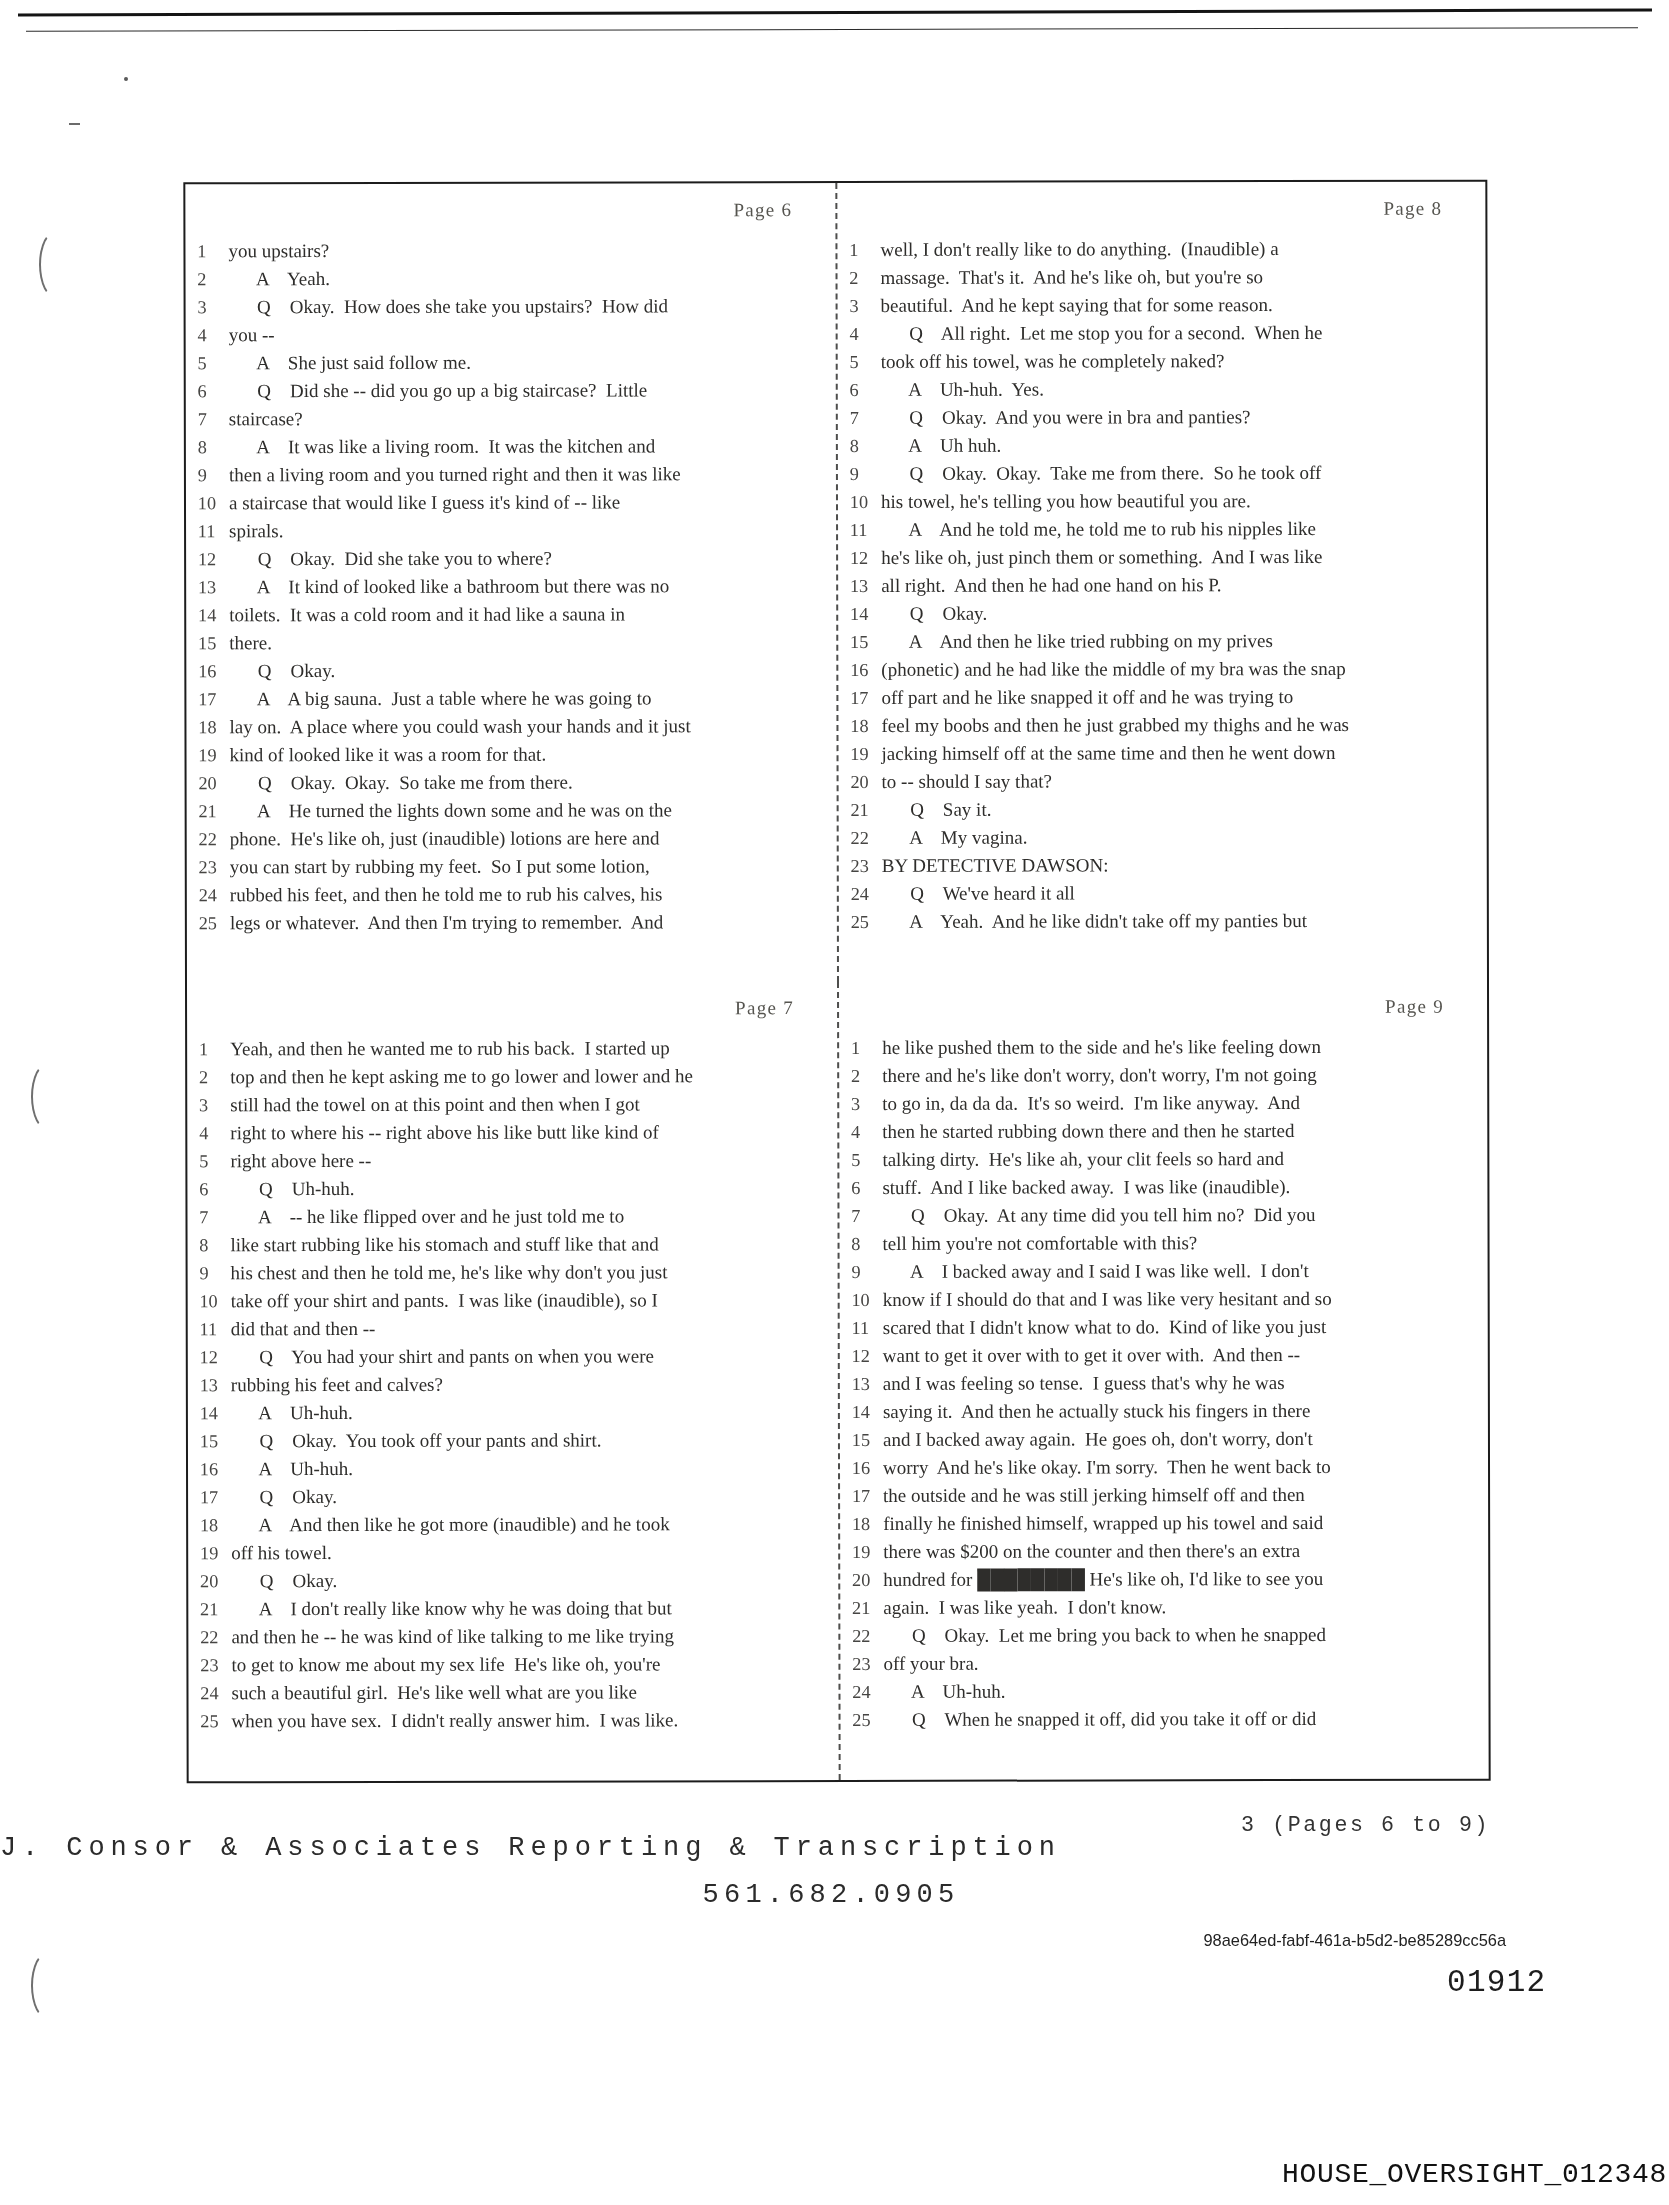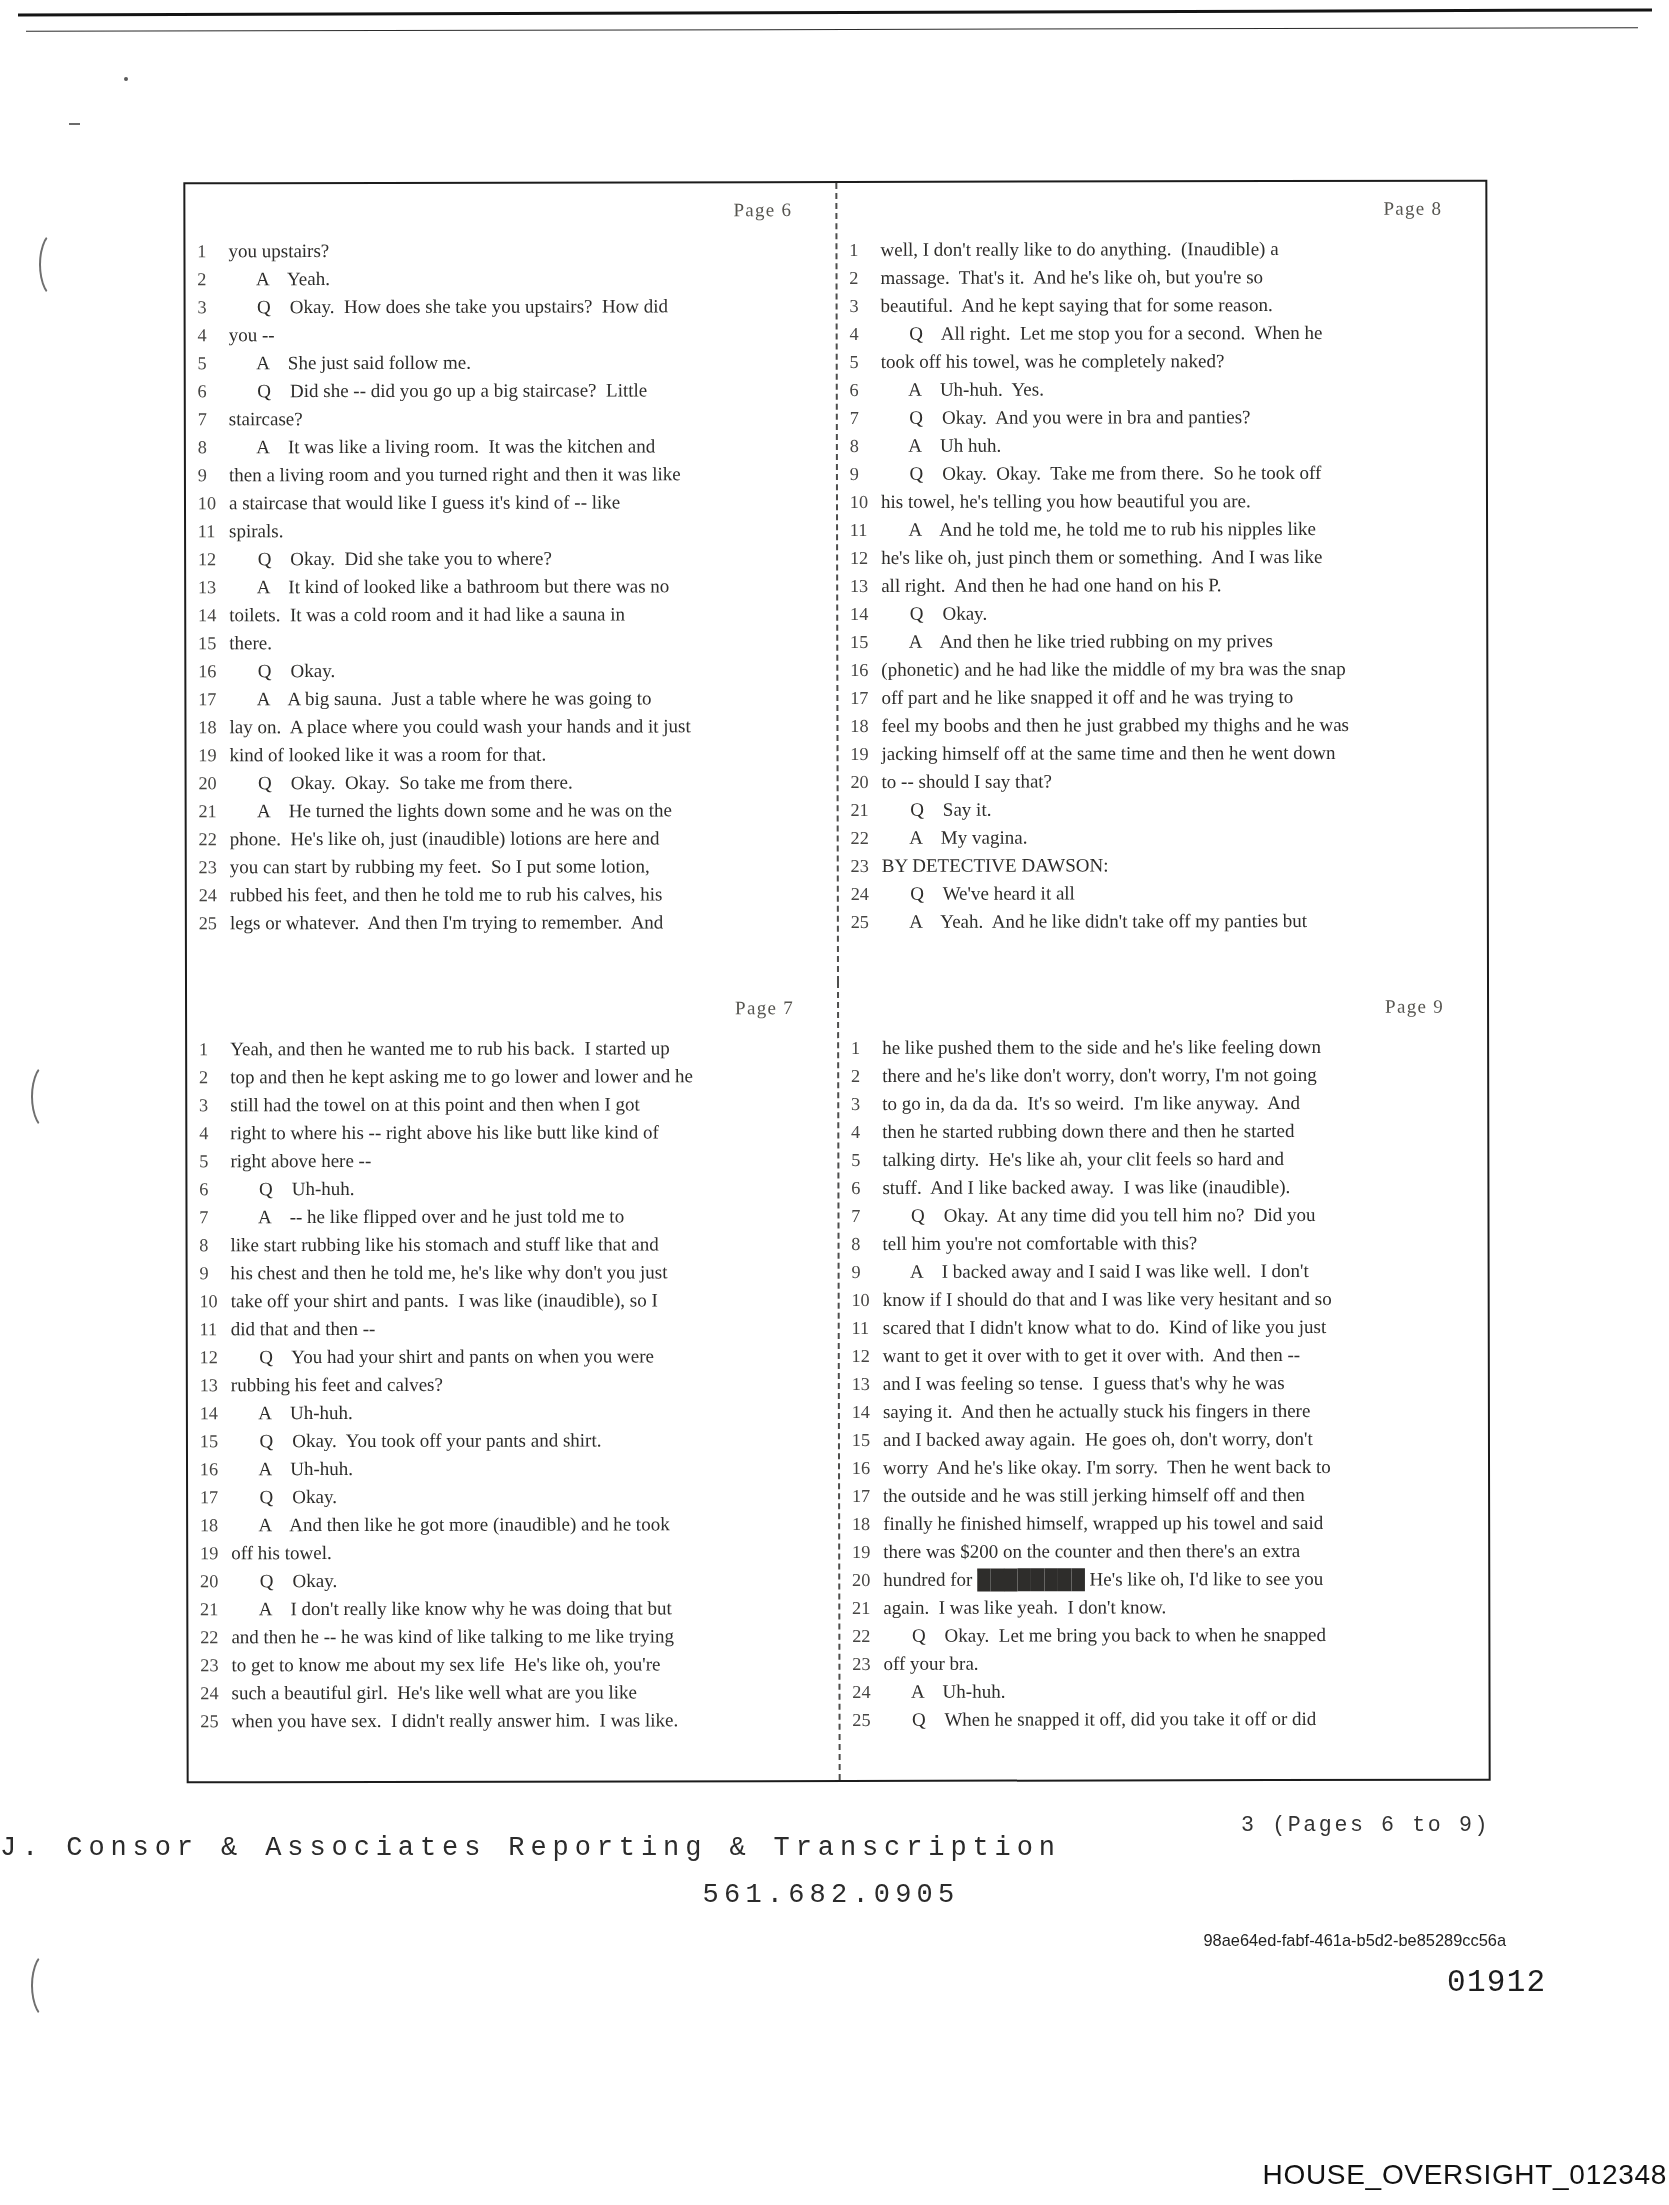--- a/index.html
+++ b/index.html
@@ -66,21 +66,21 @@
     font-family: "Liberation Sans", sans-serif; font-weight: normal;
     font-size: 16.4px; color: #222;
   }
   .footer-stamp {
     position: absolute; top: 1965px; left: 1447px;
     font-family: Liberation Mono, monospace;
     font-size: 31px; color: #1d1d1d; letter-spacing: 1.3px;
   }
   .footer-bates {
     position: absolute; top: 2159px; left: 0; width: 1667px; text-align: right;
-    font-family: Liberation Sans, sans-serif;
+    font-family: Liberation Mono, monospace;
     font-size: 28px; color: #111; letter-spacing: 0.7px;
   }
 </style>
 </head>
 <body>
 
 <div>
 
   <div class="scan-line-1"></div>
   <div class="scan-line-2"></div>

